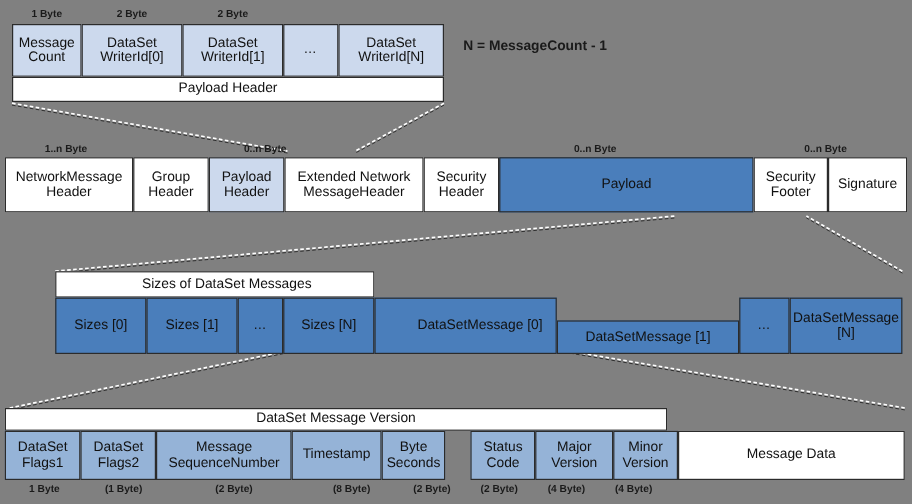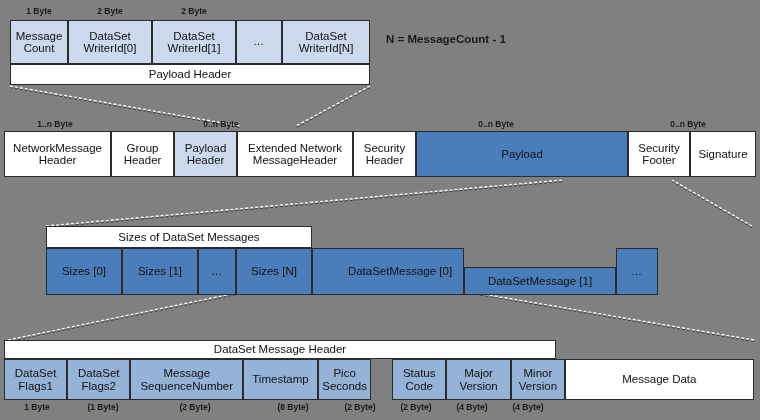--- a/index.html
+++ b/index.html
@@ -122,36 +122,37 @@
   </div>
 
   <div class="band" style="left:46px;top:248px;width:706px;height:47px;">
     <div class="cell dblue" style="width:76px;">Sizes [0]</div>
     <div class="cell dblue" style="width:76px;">Sizes [1]</div>
     <div class="cell dblue dots" style="width:38px;">…</div>
     <div class="cell dblue" style="width:76px;">Sizes [N]</div>
     <div class="cell dblue" style="width:152px;padding-left:24px;">DataSetMessage [0]</div>
     <div class="cell dblue" style="width:152px;margin-top:19px;">DataSetMessage [1]</div>
     <div class="cell dblue dots" style="width:42px;">…</div>
+    <div class="cell dblue" style="width:94px;">DataSetMessage [N]</div>
   </div>
 
   <div class="band" style="left:4px;top:340px;width:750px;height:19px;">
-    <div class="cell white" style="width:552px;">DataSet Message Header</div>
+    <div class="cell white" style="width:552px;">DataSet Message Version</div>
     <div class="cell" style="width:198px;background:transparent;border:none;"></div>
   </div>
 
   <div class="band" style="left:4px;top:359px;width:750px;height:41px;">
     <div class="cell mblue" style="width:66px;">DataSet
 Flags1</div>
     <div class="cell mblue" style="width:66px;">DataSet
 Flags2</div>
     <div class="cell mblue" style="width:118px;">Message
 SequenceNumber</div>
     <div class="cell mblue" style="width:78px;">Timestamp</div>
-    <div class="cell mblue" style="width:56px;">Pico
+    <div class="cell mblue" style="width:56px;">Byte
 Seconds</div>
     <div class="cell mblue" style="width:56px;margin-left:21px;">Status
 Code</div>
     <div class="cell mblue" style="width:68px;">Major
 Version</div>
     <div class="cell mblue" style="width:56px;">Minor
 Version</div>
     <div class="cell white" style="width:198px;">Message Data</div>
   </div>
 

